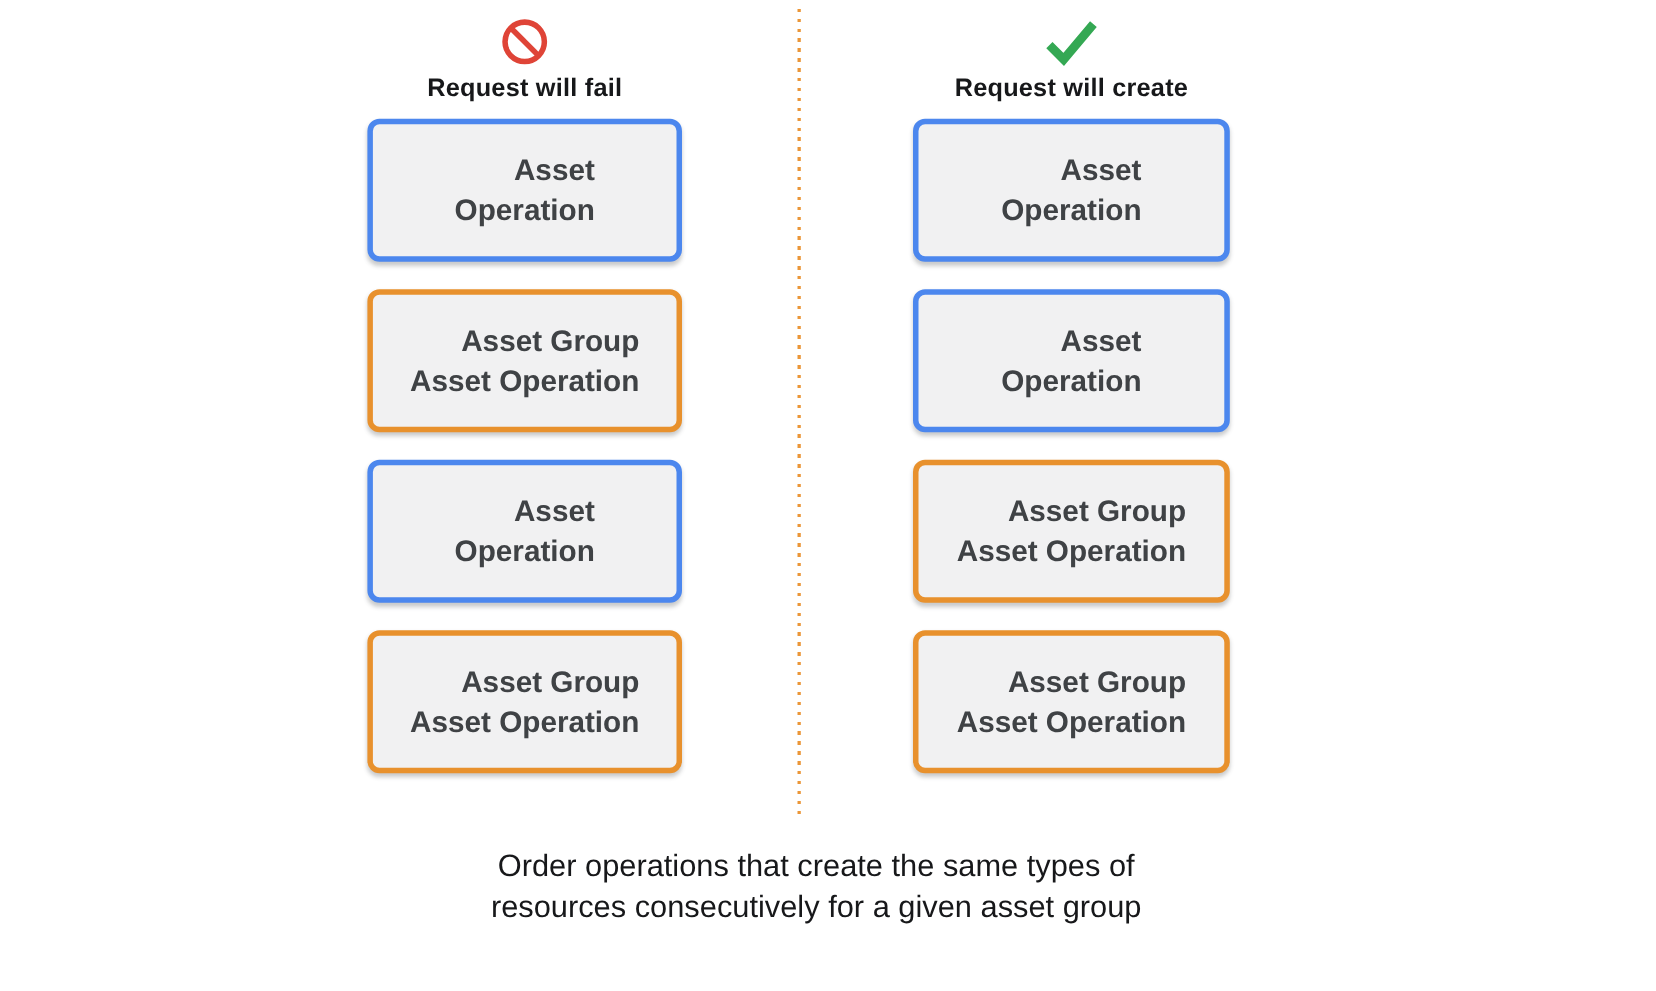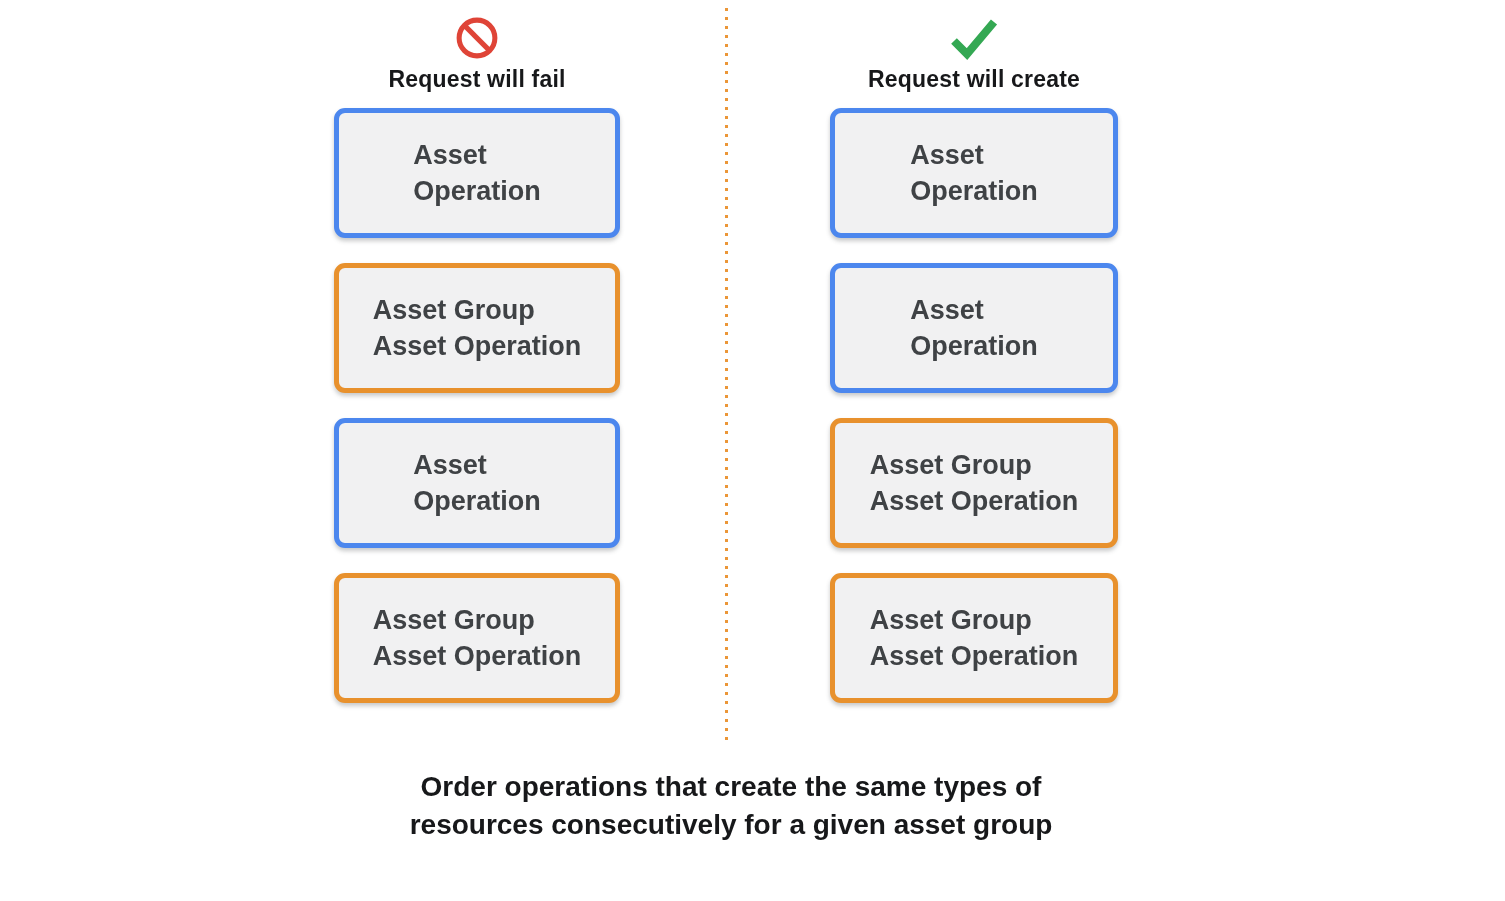--- a/index.html
+++ b/index.html
@@ -40,21 +40,21 @@
   }
   .box {
     width: 100%;
     height: 130px;
     margin-bottom: 25px;
     border-radius: 11px;
     background: var(--box-fill, #f1f1f2);
     display: flex;
     align-items: center;
     justify-content: center;
-    text-align: left;
+    text-align: right;
     font-size: 27px;
     font-weight: bold;
     line-height: 1.34;
     color: var(--box-text, #3f4245);
     white-space: pre-line;
     box-shadow: 0 3px 4px rgba(60,64,67,0.28);
   }
   .box.blue   { border: 5px solid var(--blue-border, #4c87ee); }
   .box.orange { border: 5px solid var(--orange-border, #e8912d); }
   .divider {
@@ -66,26 +66,26 @@
     background-image: repeating-linear-gradient(
       to bottom,
       var(--divider-orange, #eb9637) 0px,
       var(--divider-orange, #eb9637) 3px,
       transparent 3px,
       transparent 9px
     );
   }
   .caption {
     position: absolute;
-    left: 5px;
+    left: 16px;
     top: 768px;
     width: 1452px;
     text-align: center;
     font-size: 28px;
-    font-weight: bold;
+    font-weight: normal;
     line-height: 1.35;
     color: var(--heading-text, #17181a);
     white-space: pre-line;
   }
   .icon-svg { display: block; }
 </style>
 </head>
 <body>
 
 <div class="canvas">

